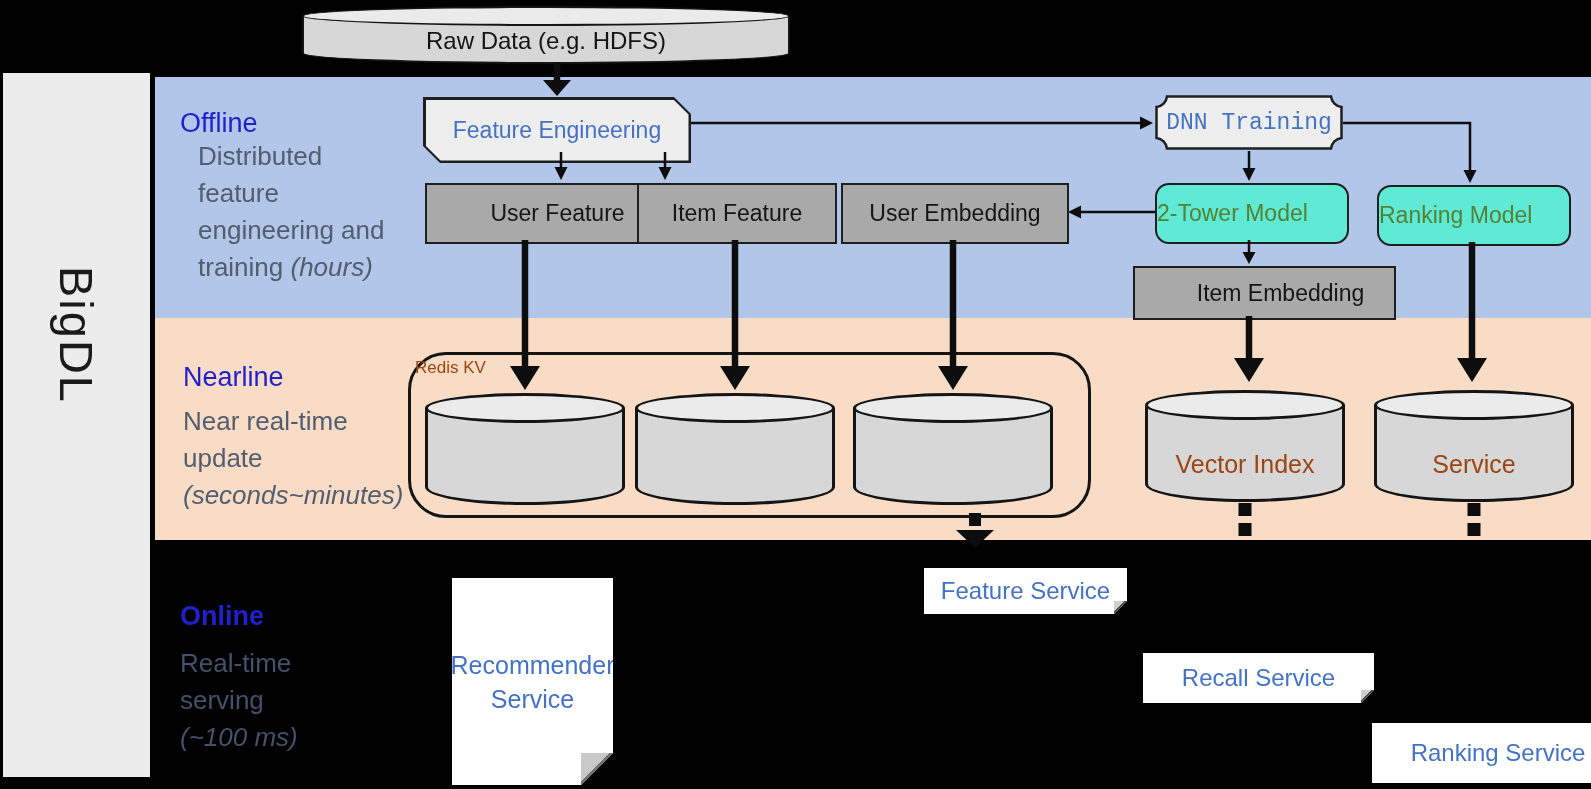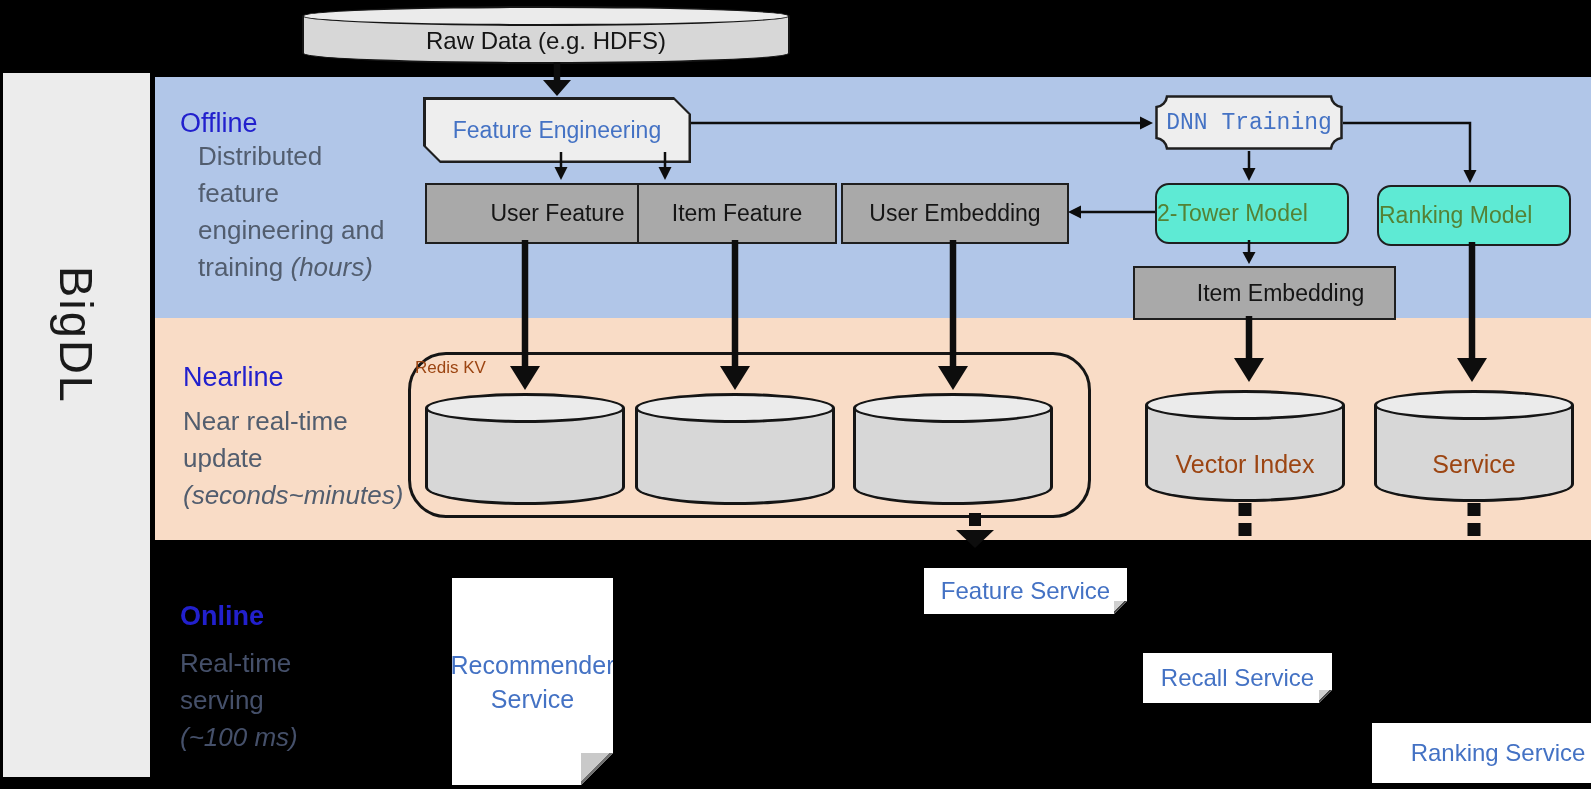--- a/index.html
+++ b/index.html
@@ -178,21 +178,21 @@
   <div class="cyl-body"></div>
   <div class="cyl-label brown">Service</div>
 </div>
 
 <div class="doc blue" style="left:452px;top:578px;width:161px;height:207px;">
   <span class="node-label">Recommender Service</span>
 </div>
 <div class="svc blue" style="left:877px;top:568px;width:203px;height:46px;margin-left:47px;">
   <span class="node-label">Feature Service</span>
 </div>
-<div class="svc blue" style="left:1143px;top:653px;width:189px;height:50px;">
+<div class="svc blue" style="left:1143px;top:653px;width:231px;height:50px;">
   <span class="node-label">Recall Service</span>
 </div>
 <div class="svc blue" style="left:1372px;top:723px;width:252px;height:60px;">
   <span class="node-label">Ranking Service</span>
 </div>
 
 <svg class="arrows" width="1591" height="789" viewBox="0 0 1591 789">
   <g>
     <path class="ln w6" d="M557,62 V81"></path>
       <polygon class="hd" points="543,80 571,80 557,96"></polygon>

